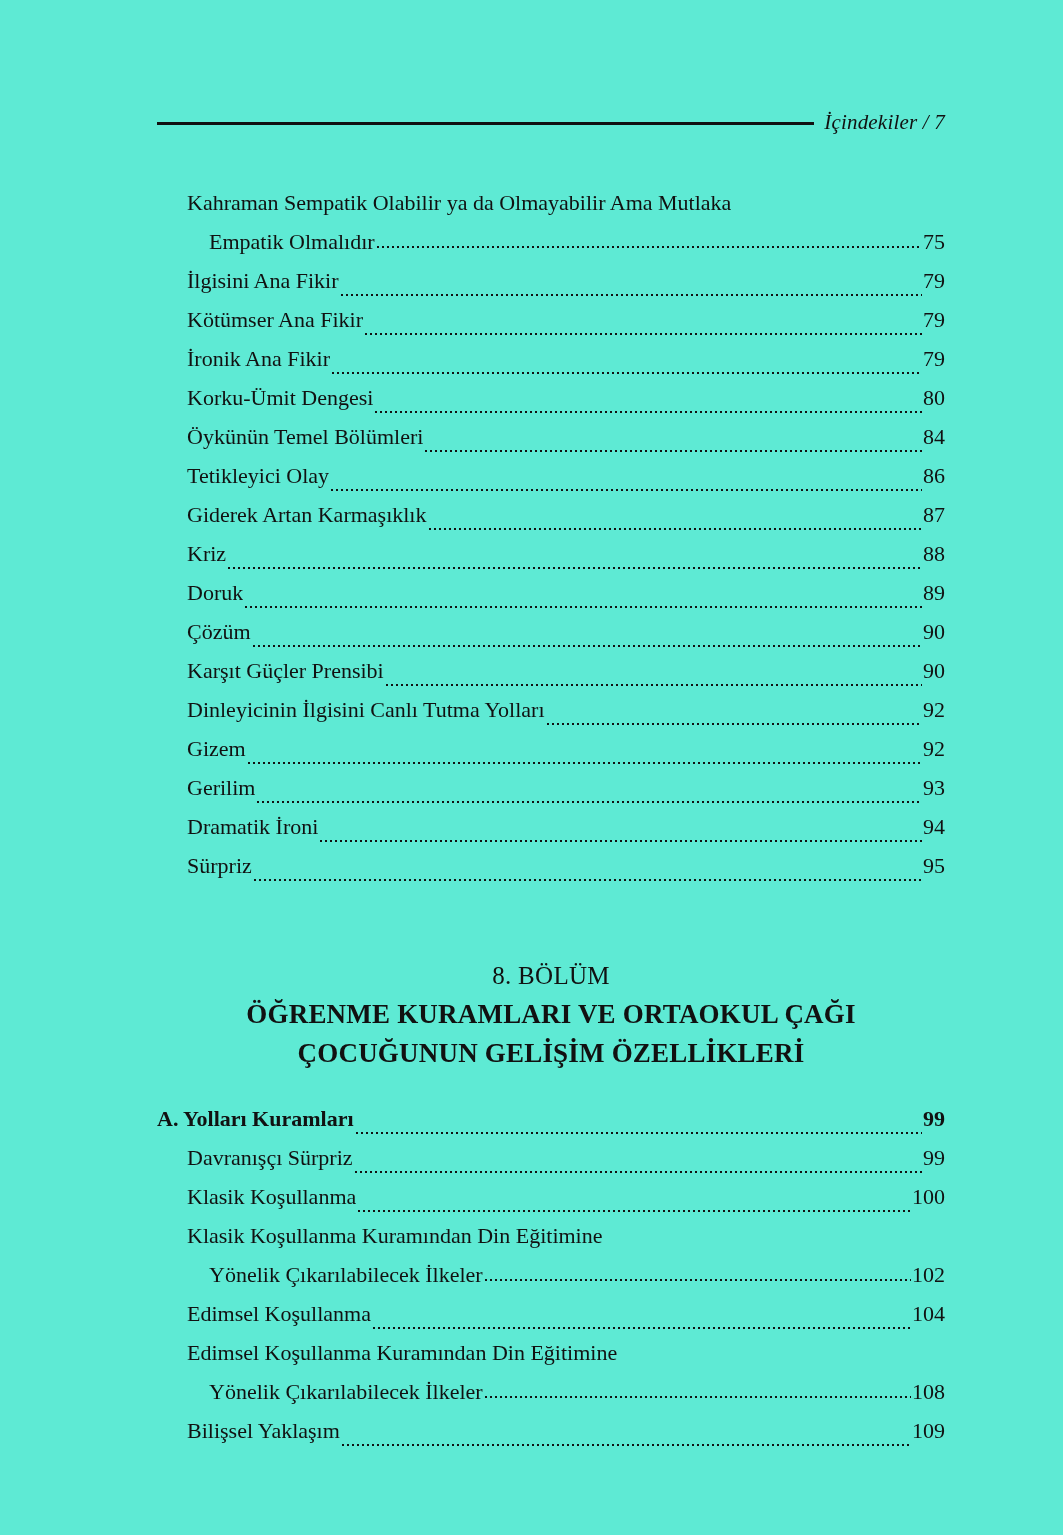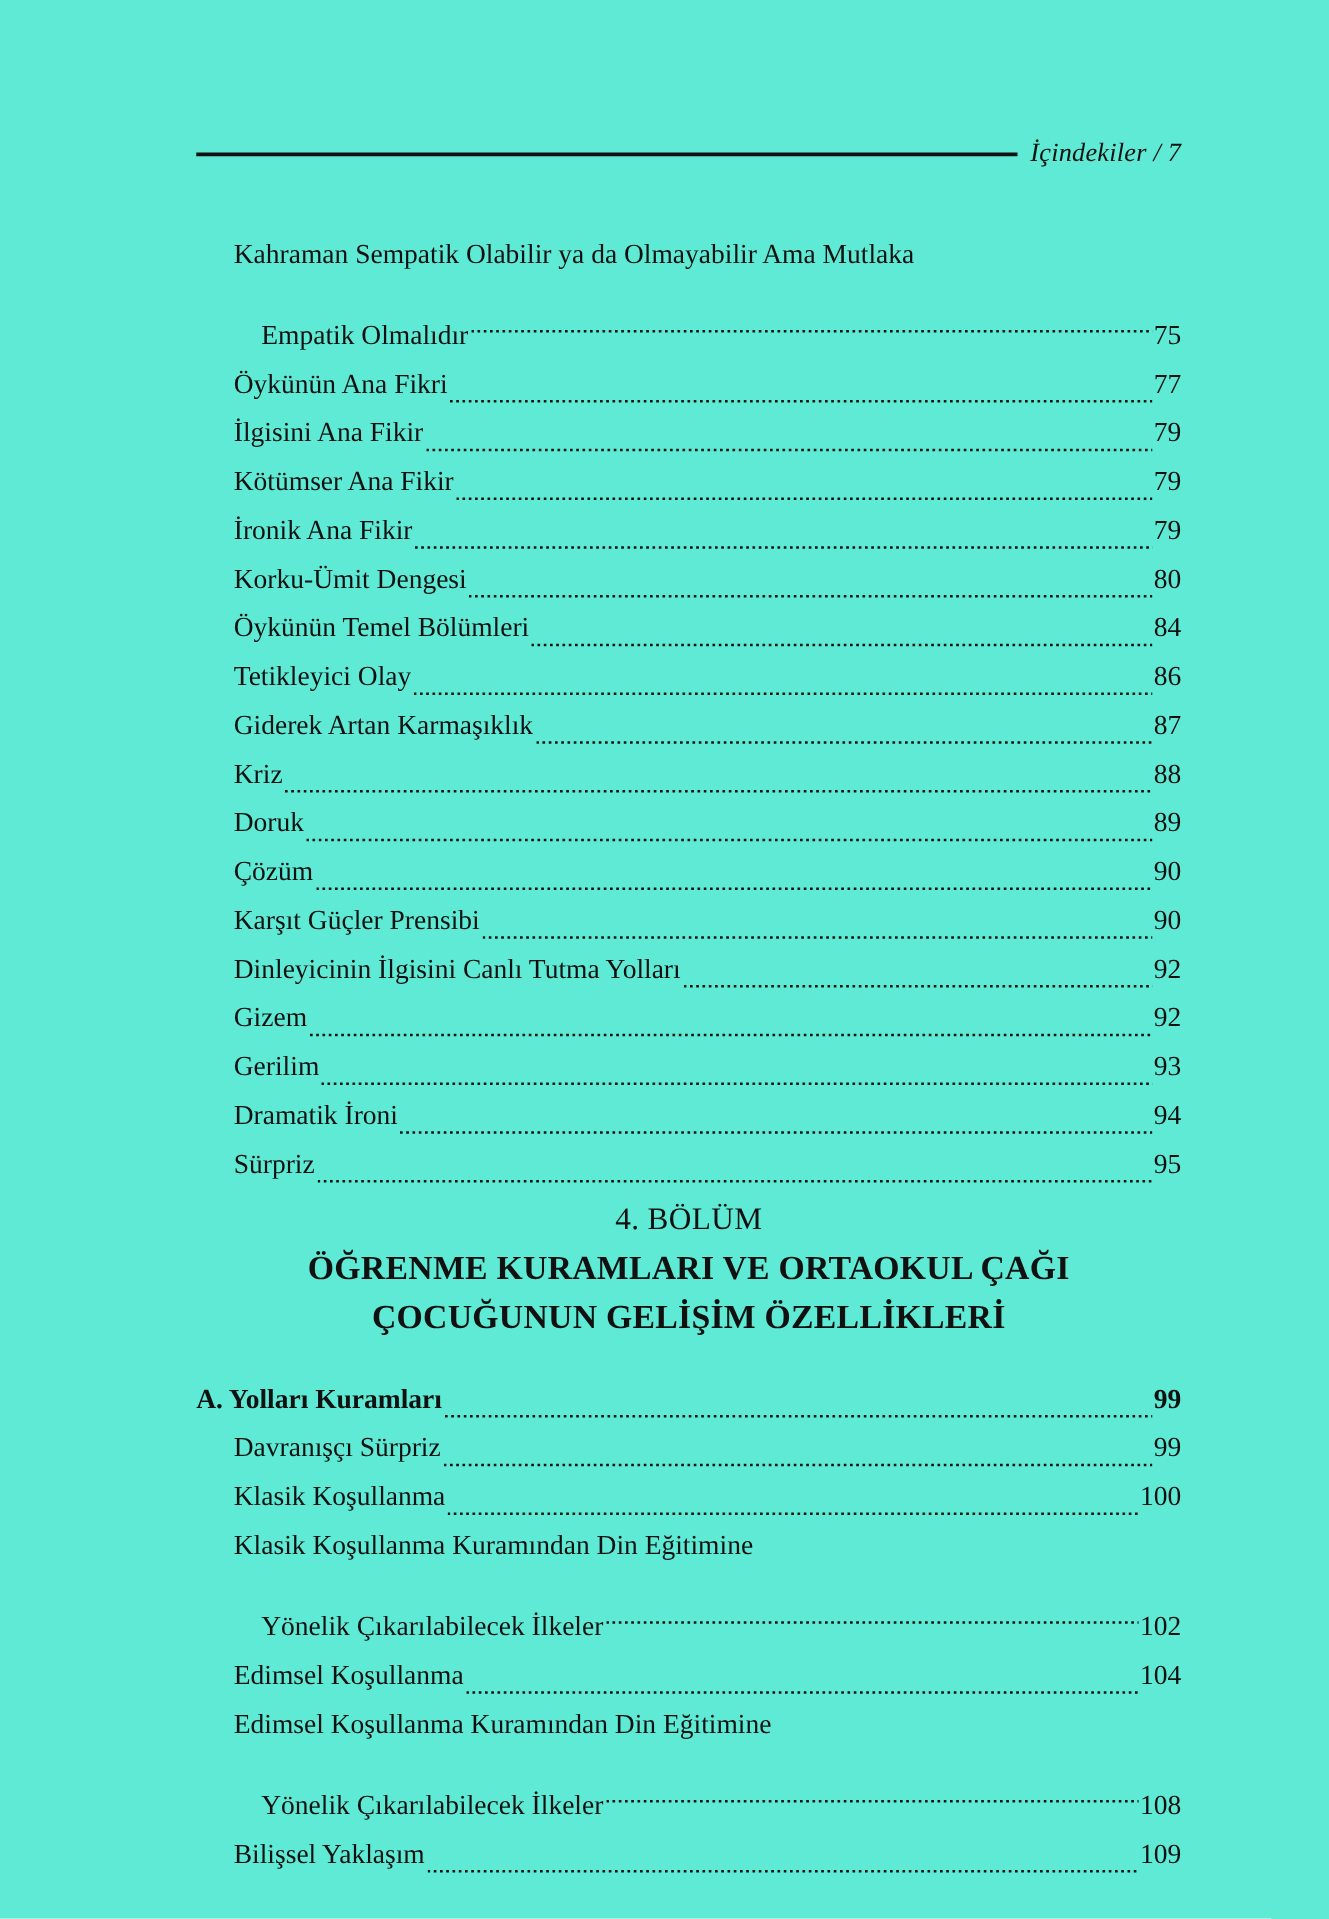--- a/index.html
+++ b/index.html
@@ -112,25 +112,24 @@
     display: block;
   }
 
   .toc-entry.wrapped .wrap-line-1 {
     display: block;
     white-space: pre;
   }
 
   .toc-entry.wrapped .wrap-line-2 {
     display: flex;
-    align-items: flex-start;
+    align-items: center;
     width: 100%;
     padding-left: 22px;
     box-sizing: border-box;
-    margin-top: 26px;
   }
 
   
   .chapter-block {
     position: absolute;
     left: 157px;
     width: 788px;
     text-align: center;
   }
 
@@ -163,25 +162,20 @@
   <div class="toc" id="toc-part-1">
       <div class="toc-entry level-1 wrapped">
         <span class="wrap-line-1">Kahraman Sempatik Olabilir ya da Olmayabilir Ama Mutlaka</span>
         <span class="wrap-line-2">
           <span class="entry-title">Empatik Olmalıdır</span>
           <span class="entry-leader"></span>
           <span class="entry-page">75</span>
         </span>
       </div>
       <div class="toc-entry level-1">
-        <span class="entry-title">Öykünün Ana Fikri</span>
-        <span class="entry-leader"></span>
-        <span class="entry-page">77</span>
-      </div>
-      <div class="toc-entry level-1">
         <span class="entry-title">İlgisini Ana Fikir</span>
         <span class="entry-leader"></span>
         <span class="entry-page">79</span>
       </div>
       <div class="toc-entry level-1">
         <span class="entry-title">Kötümser Ana Fikir</span>
         <span class="entry-leader"></span>
         <span class="entry-page">79</span>
       </div>
       <div class="toc-entry level-1">
@@ -250,21 +244,21 @@
         <span class="entry-page">94</span>
       </div>
       <div class="toc-entry level-1">
         <span class="entry-title">Sürpriz</span>
         <span class="entry-leader"></span>
         <span class="entry-page">95</span>
       </div>
     </div>
 
   <div class="chapter-block" id="chapter-block" style="top: 957px;">
-    <div class="chapter-number">4. BÖLÜM</div>
+    <div class="chapter-number">8. BÖLÜM</div>
     <div class="chapter-title">
       <span class="tline">ÖĞRENME KURAMLARI VE ORTAOKUL ÇAĞI</span>
       <span class="tline">ÇOCUĞUNUN GELİŞİM ÖZELLİKLERİ</span>
     </div>
   </div>
 
   <div class="toc" id="toc-part-2" style="top: 1099px;">
       <div class="toc-entry level-0">
         <span class="entry-title">A. Yolları Kuramları</span>
         <span class="entry-leader"></span>

